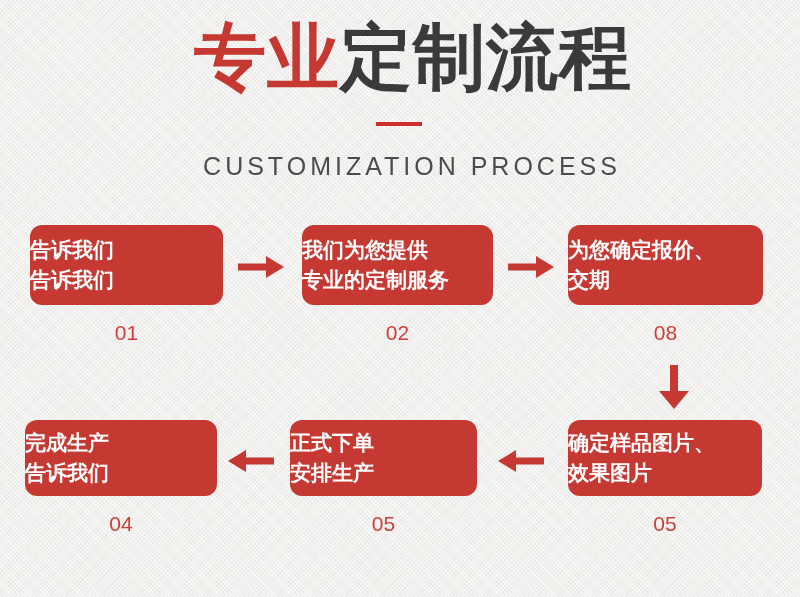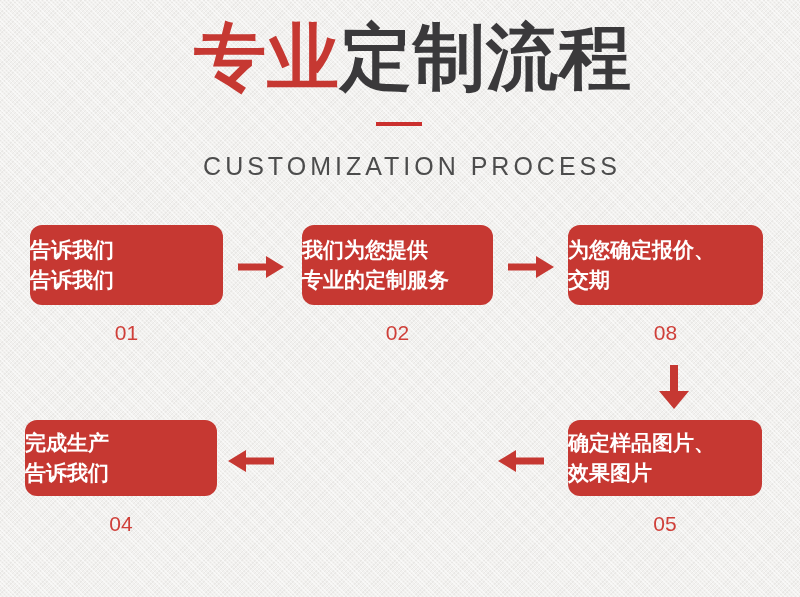--- a/index.html
+++ b/index.html
@@ -157,20 +157,27 @@
     </div>
     <div class="num">05</div>
   </div>
 
   <div class="arrow a4">
     <svg width="46" height="22" viewBox="0 0 46 22">
       <path d="M46 7.5 H18 V0 L0 11 L18 22 V14.5 H46 Z" fill="currentColor"></path>
     </svg>
   </div>
 
+  <div class="step row2 pos-5">
+    <div class="box">
+      <span>正式下单</span>
+      <span>安排生产</span>
+    </div>
+    <div class="num">05</div>
+  </div>
 
   <div class="arrow a5">
     <svg width="46" height="22" viewBox="0 0 46 22">
       <path d="M46 7.5 H18 V0 L0 11 L18 22 V14.5 H46 Z" fill="currentColor"></path>
     </svg>
   </div>
 
   <div class="step row2 pos-6">
     <div class="box">
       <span>完成生产</span>

